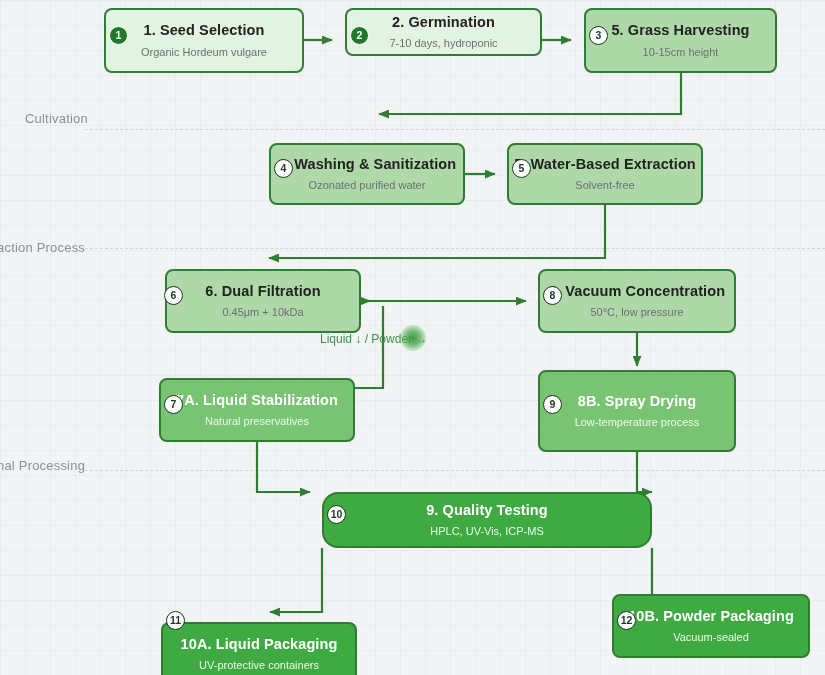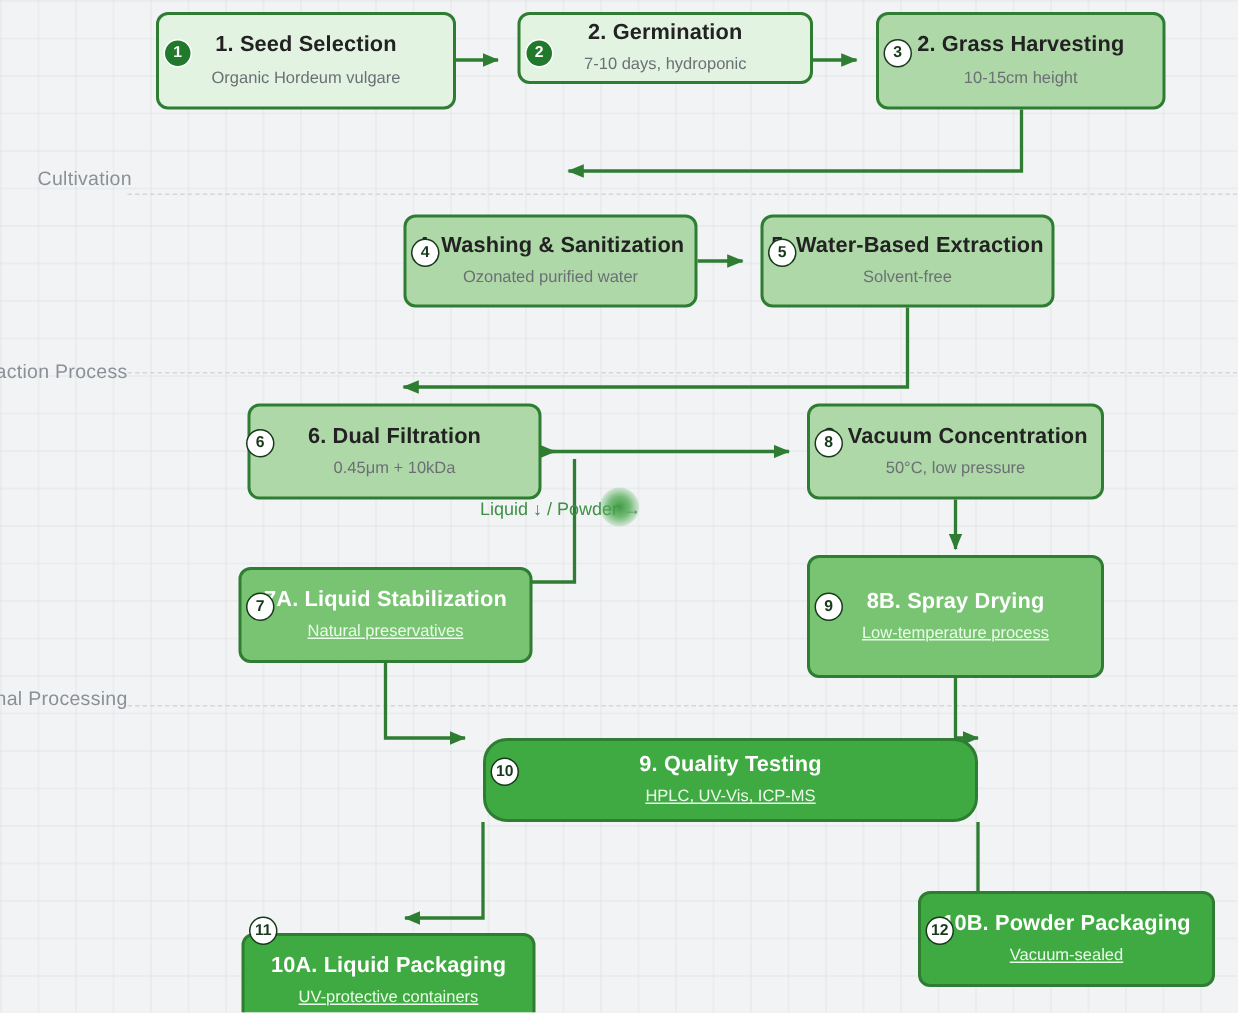--- a/index.html
+++ b/index.html
@@ -60,21 +60,21 @@
     color: #6b7075;
     margin-top: 9px;
     white-space: nowrap;
     line-height: 1;
   }
   .tone-1 { background: #e3f3e2; }
   .tone-2 { background: #aed8a8; }
   .tone-3 { background: #79c473; }
   .tone-4 { background: #3faa42; }
   .tone-3 .title, .tone-4 .title { color: #ffffff; }
-  .tone-3 .sub,   .tone-4 .sub   { color: #eafbe9; text-decoration: underline; }
+  .tone-3 .sub,   .tone-4 .sub   { color: #eafbe9; }
 
   
   .badge {
     position: absolute;
     width: 19px; height: 19px;
     border-radius: 50%;
     display: flex; align-items: center; justify-content: center;
     font-size: 10.5px; font-weight: bold;
     line-height: 1;
     box-sizing: border-box;
@@ -144,21 +144,21 @@
         <div class="title">1. Seed Selection</div>
         <div class="sub">Organic Hordeum vulgare</div>
       </div>
       <div class="badge badge-dark" style="left: 109px; top: 25.5px;">1</div>
       <div class="node tone-1" style="left: 345px; top: 8px; width: 197px; height: 48px;">
         <div class="title">2. Germination</div>
         <div class="sub">7-10 days, hydroponic</div>
       </div>
       <div class="badge badge-dark" style="left: 350px; top: 25.5px;">2</div>
       <div class="node tone-2" style="left: 584px; top: 8px; width: 193px; height: 65px;">
-        <div class="title">2. Grass Harvesting</div>
+        <div class="title">5. Grass Harvesting</div>
         <div class="sub">10-15cm height</div>
       </div>
       <div class="badge badge-light" style="left: 589px; top: 25.5px;">3</div>
       <div class="node tone-2" style="left: 269px; top: 143px; width: 196px; height: 62px;">
         <div class="title">4. Washing &amp; Sanitization</div>
         <div class="sub">Ozonated purified water</div>
       </div>
       <div class="badge badge-light" style="left: 274px; top: 159px;">4</div>
       <div class="node tone-2" style="left: 507px; top: 143px; width: 196px; height: 62px;">
         <div class="title">5. Water-Based Extraction</div>

